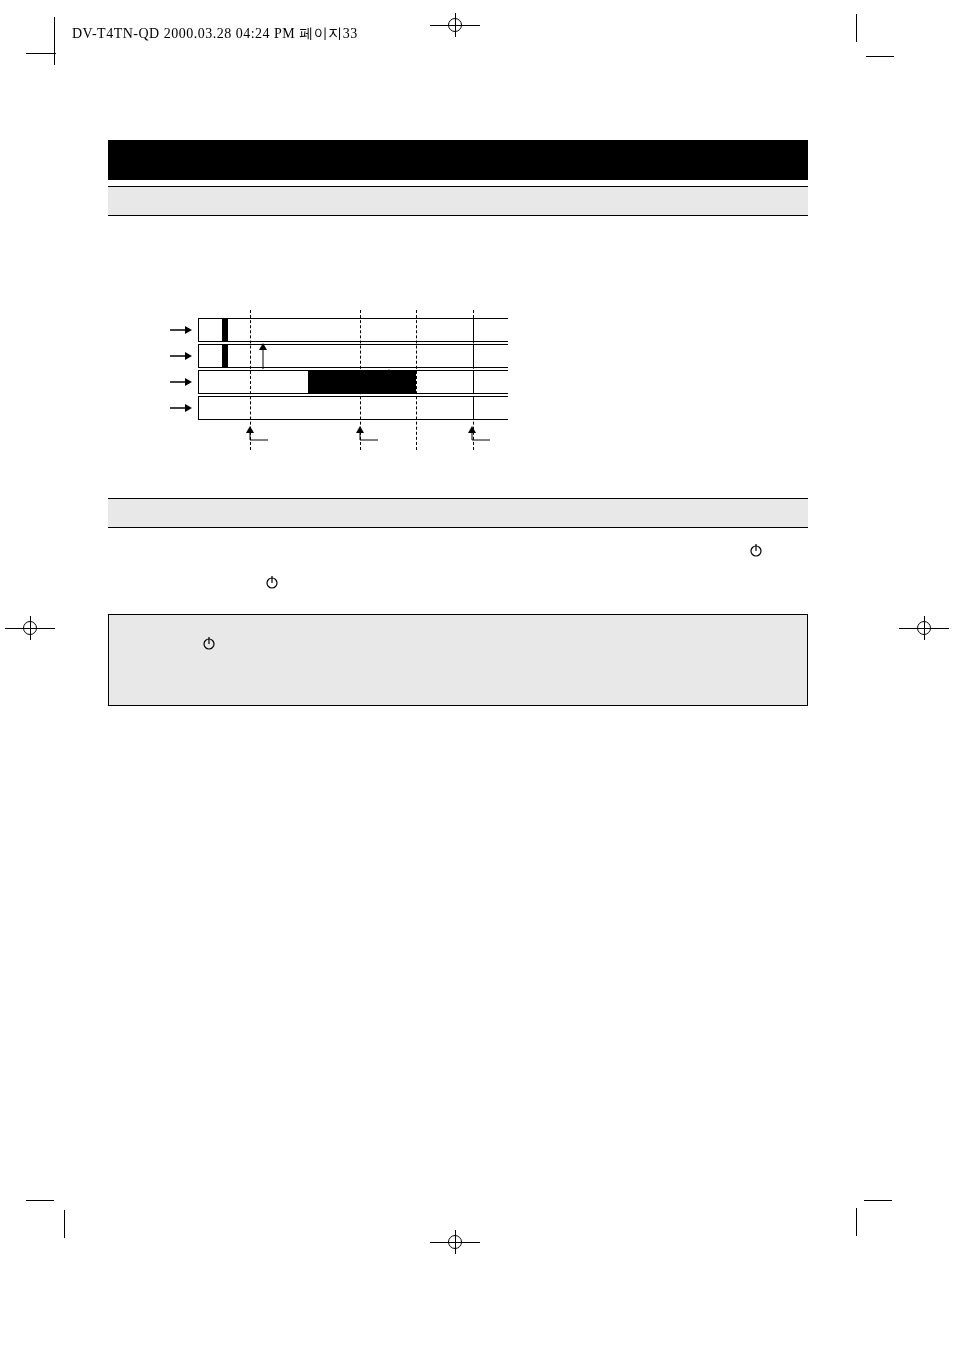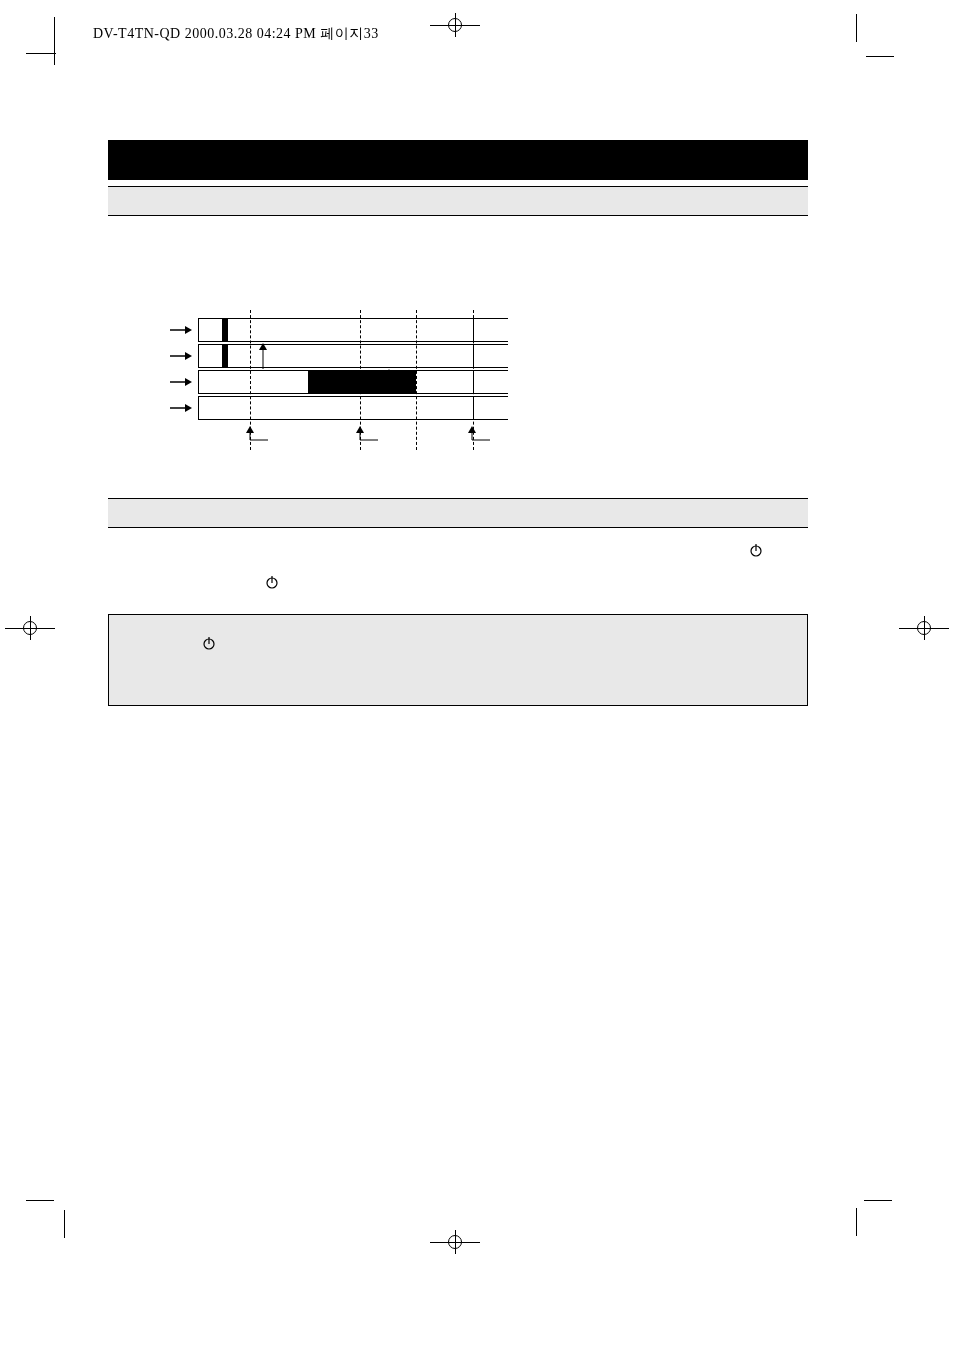--- a/index.html
+++ b/index.html
@@ -2,21 +2,21 @@
 <html><head>
 <meta charset="utf-8">
 <style>
   * { margin: 0; padding: 0; box-sizing: border-box; }
   html, body { width: 954px; height: 1351px; background: #fff; font-family: "Times New Roman", serif; color: #000; }
 
   
   .crop { position: absolute; background: #000; }
   .crop.h { height: 1px; width: 28px; }
   .crop.v { width: 1px; height: 28px; }
-  .header-text { position: absolute; top: 25px; left: 72px; font-size: 14px; letter-spacing: 0.5px; margin-left: 21px; }
+  .header-text { position: absolute; top: 25px; left: 72px; font-size: 14px; letter-spacing: 0.5px; }
   .header-mark { position: absolute; top: 17px; left: 54px; width: 1px; height: 48px; background: #000; }
   .header-mark-h { position: absolute; top: 53px; left: 26px; width: 30px; height: 1px; background: #000; }
 
   .page { position: absolute; top: 140px; left: 108px; width: 700px; }
 
   .title-bar { background: #000; height: 40px; width: 100%; margin-bottom: 6px; }
 
   .section-band { background: #e8e8e8; border-top: 1px solid #000; border-bottom: 1px solid #000; height: 30px; width: 100%; }
 
   .diagram-wrap { margin: 50px 0 40px 90px; position: relative; width: 310px; height: 140px; }

